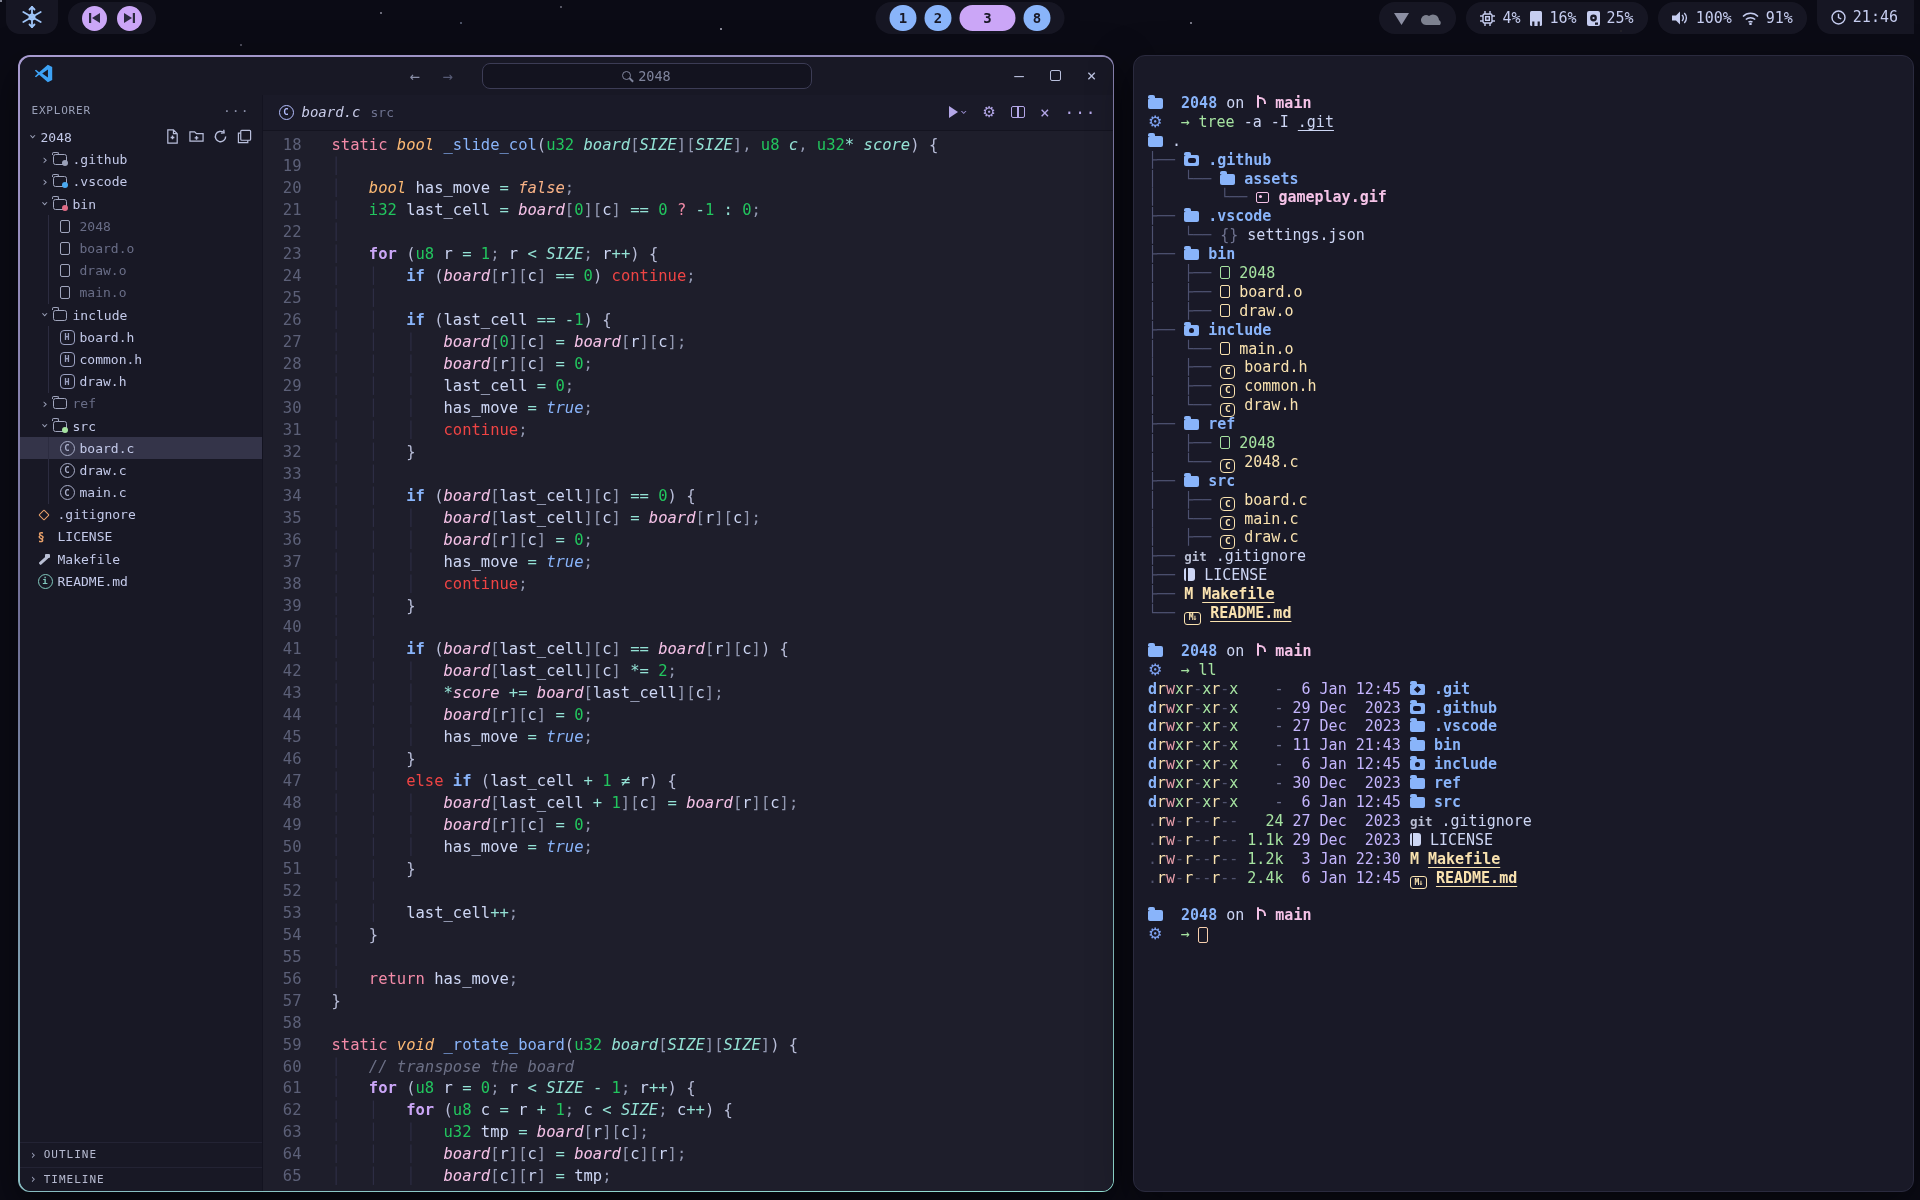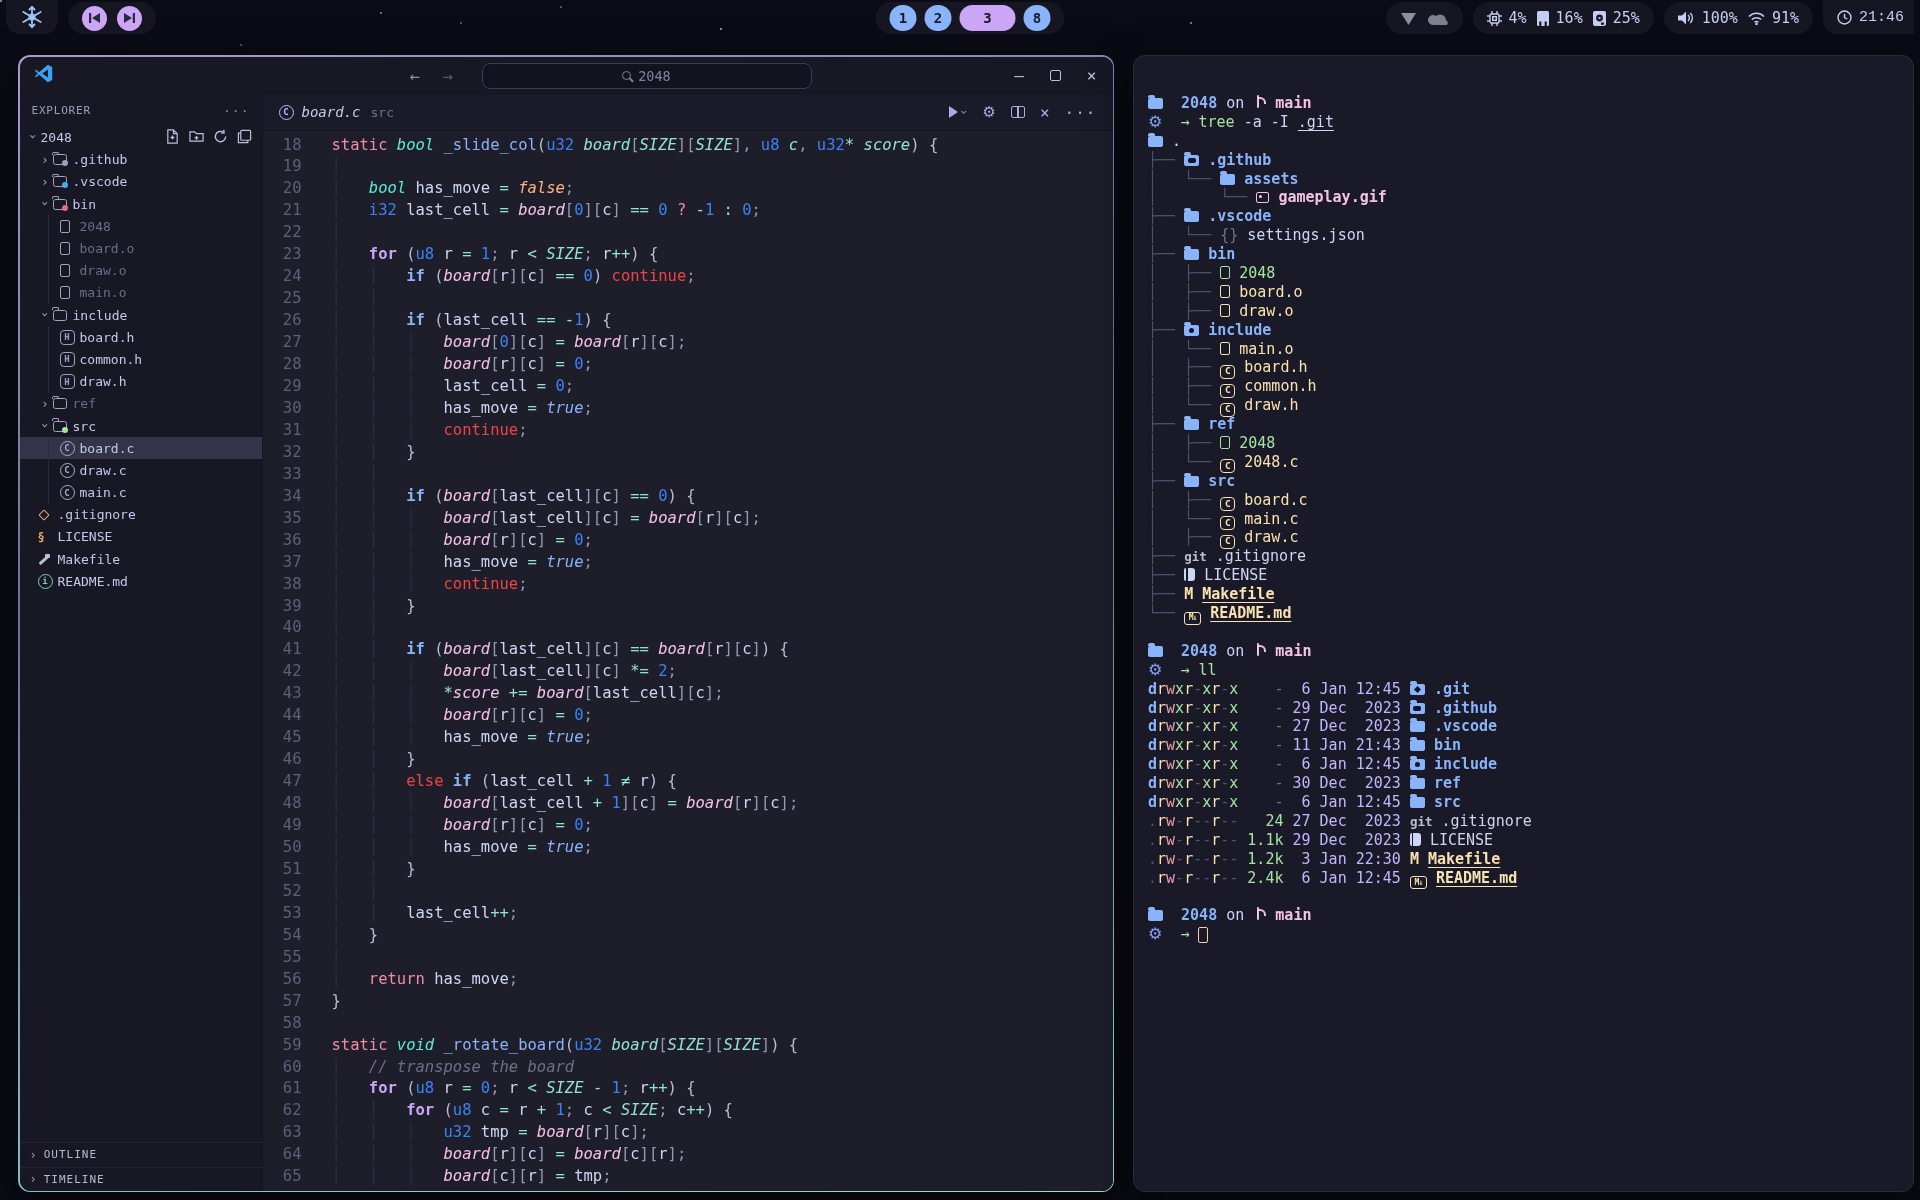--- a/index.html
+++ b/index.html
@@ -21,21 +21,21 @@
   .topbar { position:absolute; top:0; left:0; right:0; height:37px; display:flex; align-items:flex-start; padding:0 6px; z-index:5; }
   .mod { background:rgba(24,24,37,.92); display:flex; align-items:center; gap:10px; height:34px; padding:0 14px; border-radius:0 0 14px 14px; }
   .mod.pill { border-radius:16px; height:32px; margin-top:2px; }
   .mod + .mod { margin-left:10px; }
   .mbtn { width:25px; height:25px; border-radius:50%; background:#cba6f7; border:none; display:flex; align-items:center; justify-content:center; cursor:pointer; }
   .ws { width:27px; height:26px; border-radius:14px; background:#89b4fa; color:#181825; font-weight:700; font-size:14px; display:flex; align-items:center; justify-content:center; }
   .ws.active { width:56px; background:#cba6f7; }
   .tb-right { margin-left:auto; display:flex; }
   .stat { color:#c6cdf0; font-size:15px; display:flex; align-items:center; gap:7px; }
   .mod svg { display:block; }
-  .mod.clockmod { border-radius:0 0 0 14px; padding-right:10px;font-family:Liberation Mono, monospace; }
+  .mod.clockmod { border-radius:0 0 0 14px; padding-right:16px; }
   
   .vswin { position:absolute; left:18px; top:55px; width:1096px; height:1137px; border-radius:12px;
     padding:1.5px; background:linear-gradient(165deg,#a89bd0 0%,#6f6f96 40%,#94e2d5 100%);
     box-shadow:0 14px 40px rgba(0,0,0,.55); }
   .vsbody { width:100%; height:100%; background:#181825; border-radius:11px; overflow:hidden; display:flex; flex-direction:column; }
   .term { position:absolute; left:1133px; top:55px; width:781px; height:1137px; background:#191927;
     border:1px solid #2a2a3e; border-radius:12px; box-shadow:0 14px 40px rgba(0,0,0,.5);
     padding:38px 8px 8px 14px; font-size:15px; line-height:18.9px; overflow:hidden; }
   
   .titlebar { height:38px; position:relative; display:flex; align-items:center; background:#181825; flex:0 0 38px; }
@@ -100,22 +100,22 @@
   .edacts .mo { letter-spacing:1px; cursor:pointer; }
   .runwrap { display:flex; align-items:center; gap:2px; cursor:pointer; }
   .runtri { width:0; height:0; border-left:9px solid #b4a7e8; border-top:6px solid transparent; border-bottom:6px solid transparent; display:inline-block; }
   .runchev { display:inline-block; transform:rotate(90deg); font-size:12px; color:#9a8fd0; }
   .codearea { flex:1; padding-top:4px; overflow:hidden; font-size:15.5px; line-height:21.95px; }
   .cline { display:flex; white-space:pre; }
   .ln { flex:0 0 39px; text-align:right; color:#5c6078; }
   .lc { padding-left:30px; }
   
   .k1{color:#f38ba8} .k2{color:#cba6f7;font-weight:700} .kw{color:#89b4fa;font-weight:700}
-  .ty{color:#5eead4;font-style:italic} .fn{color:#89b4fa} .ct{color:#ef4444;font-weight:400}
-  .tn{color:#3b82f6} .li{color:#fab387;font-style:italic} .lb{color:#89b4fa;font-style:italic}
+  .ty{color:#fdba74;font-style:italic} .fn{color:#89b4fa} .ct{color:#ef4444;font-weight:400}
+  .tn{color:#22c55e} .li{color:#fab387;font-style:italic} .lb{color:#89b4fa;font-style:italic}
   .sz{color:#94e2d5;font-style:italic} .pr{color:#94e2d5;font-style:italic} .bd{color:#f5c2e7;font-style:italic}
   .id{color:#cdd6f4} .op{color:#94e2d5} .pu{color:#9399b2} .pn{color:#b8bdd8}
   .cm{color:#6c7086;font-style:italic} .g{color:#2d2d44}
   
   .tline { white-space:pre; height:18.9px; }
   .tk { }
   .tb{color:#89b4fa;font-weight:700} .tpk{color:#f5c2e7;font-weight:700}
   .tw{color:#cdd6f4} .tg{color:#a6e3a1} .ty2{color:#f9e2af} .tgr{color:#4d5170}
   .tdim{color:#6f7390} .td{color:#c4b5fd} .bold{font-weight:700}
   .un{text-decoration:underline; text-decoration-thickness:1px; text-underline-offset:3px}

